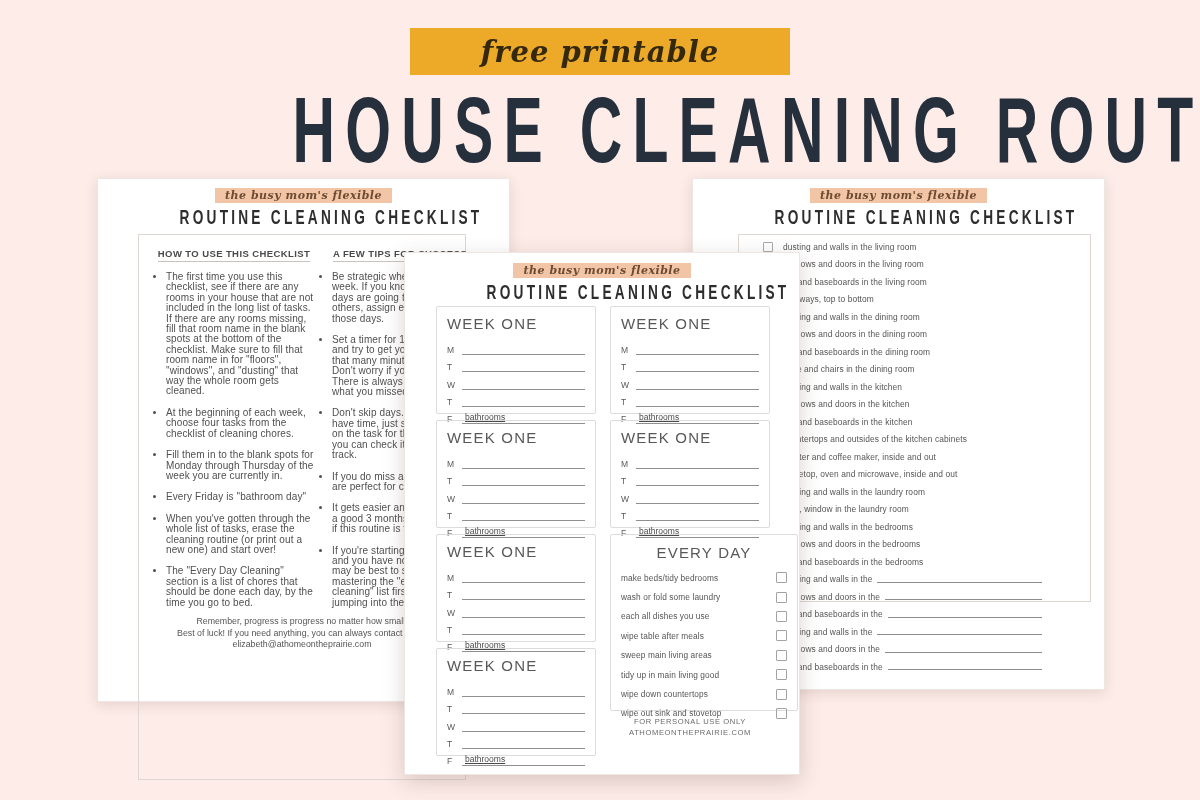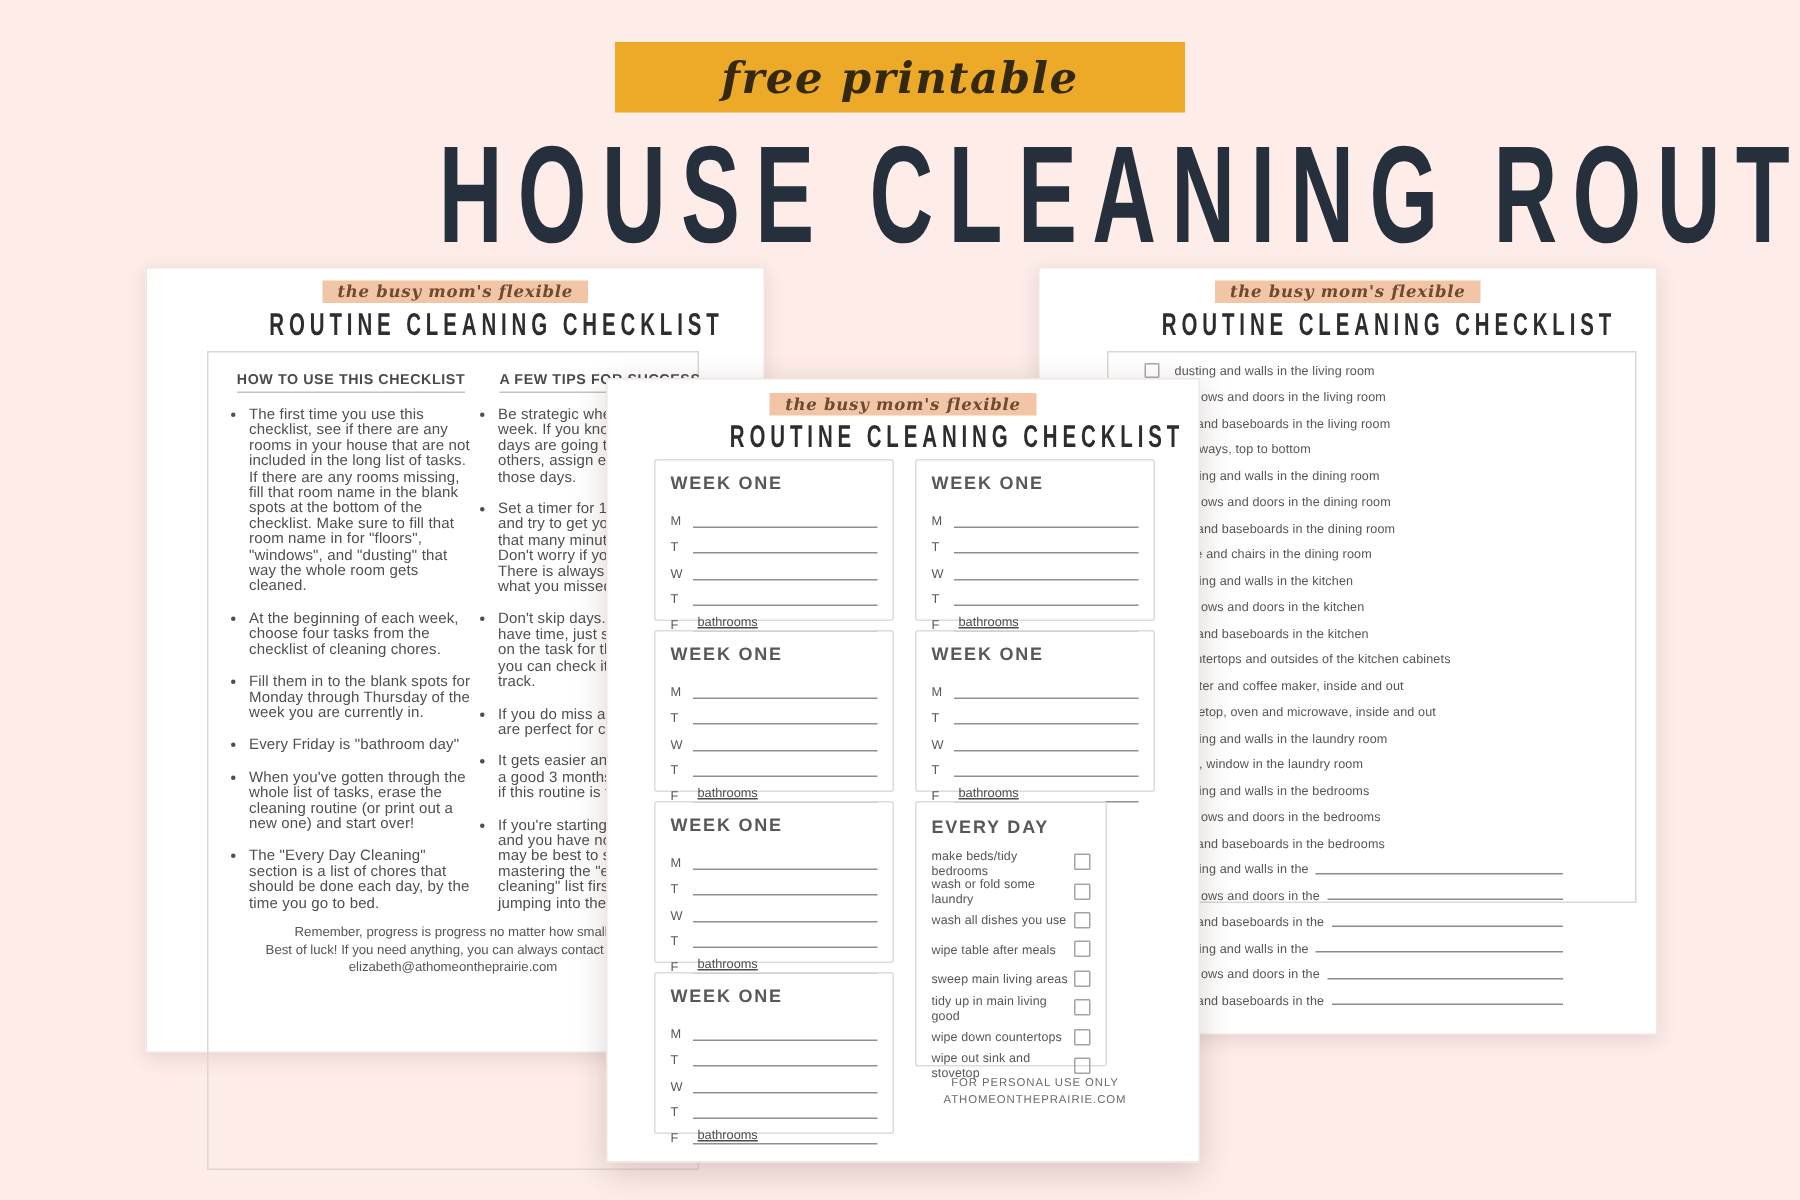--- a/index.html
+++ b/index.html
@@ -79,32 +79,32 @@
   }
   
   .mp-grid{ position:absolute; left:31px; top:53px; width:334px; height:463px; }
   .wbox{
     position:absolute; width:160px; height:108px;
     border:1px solid var(--boxline); border-radius:2px; padding:8px 10px 6px;
   }
   .wb1{left:0; top:0;} .wb2{left:0; top:114px;} .wb3{left:0; top:228px;} .wb4{left:0; top:342px;}
   .wb5{left:174px; top:0;} .wb6{left:174px; top:114px;}
   .wbox-label, .ed-label{
-    font-size:12px; font-weight:700; letter-spacing:1.2px; color:#585858;
+    font-size:15px; font-weight:400; letter-spacing:1.2px; color:#585858;
   }
   .day-rows{ margin-top:6px; }
   .day-row{ display:flex; align-items:flex-end; height:17.2px; }
   .day-letter{ width:15px; font-size:8.5px; color:#585858; line-height:10px; }
   .day-line{
     flex:1; border-bottom:1px solid var(--line);
     font-size:8.5px; color:#4a4a4a; line-height:10px; padding:0 0 1px 3px;text-decoration:underline;
   }
   .ed-box{
-    position:absolute; left:174px; top:228px; width:128px; height:177px;
-    border:1px solid var(--boxline); border-radius:2px; padding:9px 10px;
+    position:absolute; left:174px; top:228px; width:188px; height:177px;
+    border:1px solid var(--boxline); border-radius:2px; padding:9px 10px;text-align:center;
   }
   .ed-items{ margin-top:7px; }
   .ed-item{ display:flex; align-items:center; justify-content:space-between; height:19.4px; }
   .ed-text{ font-size:8.3px; color:#555; letter-spacing:.1px; }
   .ed-cbx{ width:11px; height:11px; border:1px solid #a3a3a3; border-radius:1px; flex:0 0 auto; }
   .mp-footer{
     position:absolute; left:205px; top:463px; width:160px; text-align:center;
   }
   .mp-footer .fl{ font-size:7.6px; letter-spacing:.6px; line-height:11px; color:#6a6a6a; }
   
@@ -529,21 +529,21 @@
             <span class="ed-text">make beds/tidy bedrooms</span>
             <span class="ed-cbx"></span>
           </div>
 
           <div class="ed-item">
             <span class="ed-text">wash or fold some laundry</span>
             <span class="ed-cbx"></span>
           </div>
 
           <div class="ed-item">
-            <span class="ed-text">wash all dishes you use</span>
+            <span class="ed-text">each all dishes you use</span>
             <span class="ed-cbx"></span>
           </div>
 
           <div class="ed-item">
             <span class="ed-text">wipe table after meals</span>
             <span class="ed-cbx"></span>
           </div>
 
           <div class="ed-item">
             <span class="ed-text">sweep main living areas</span>

